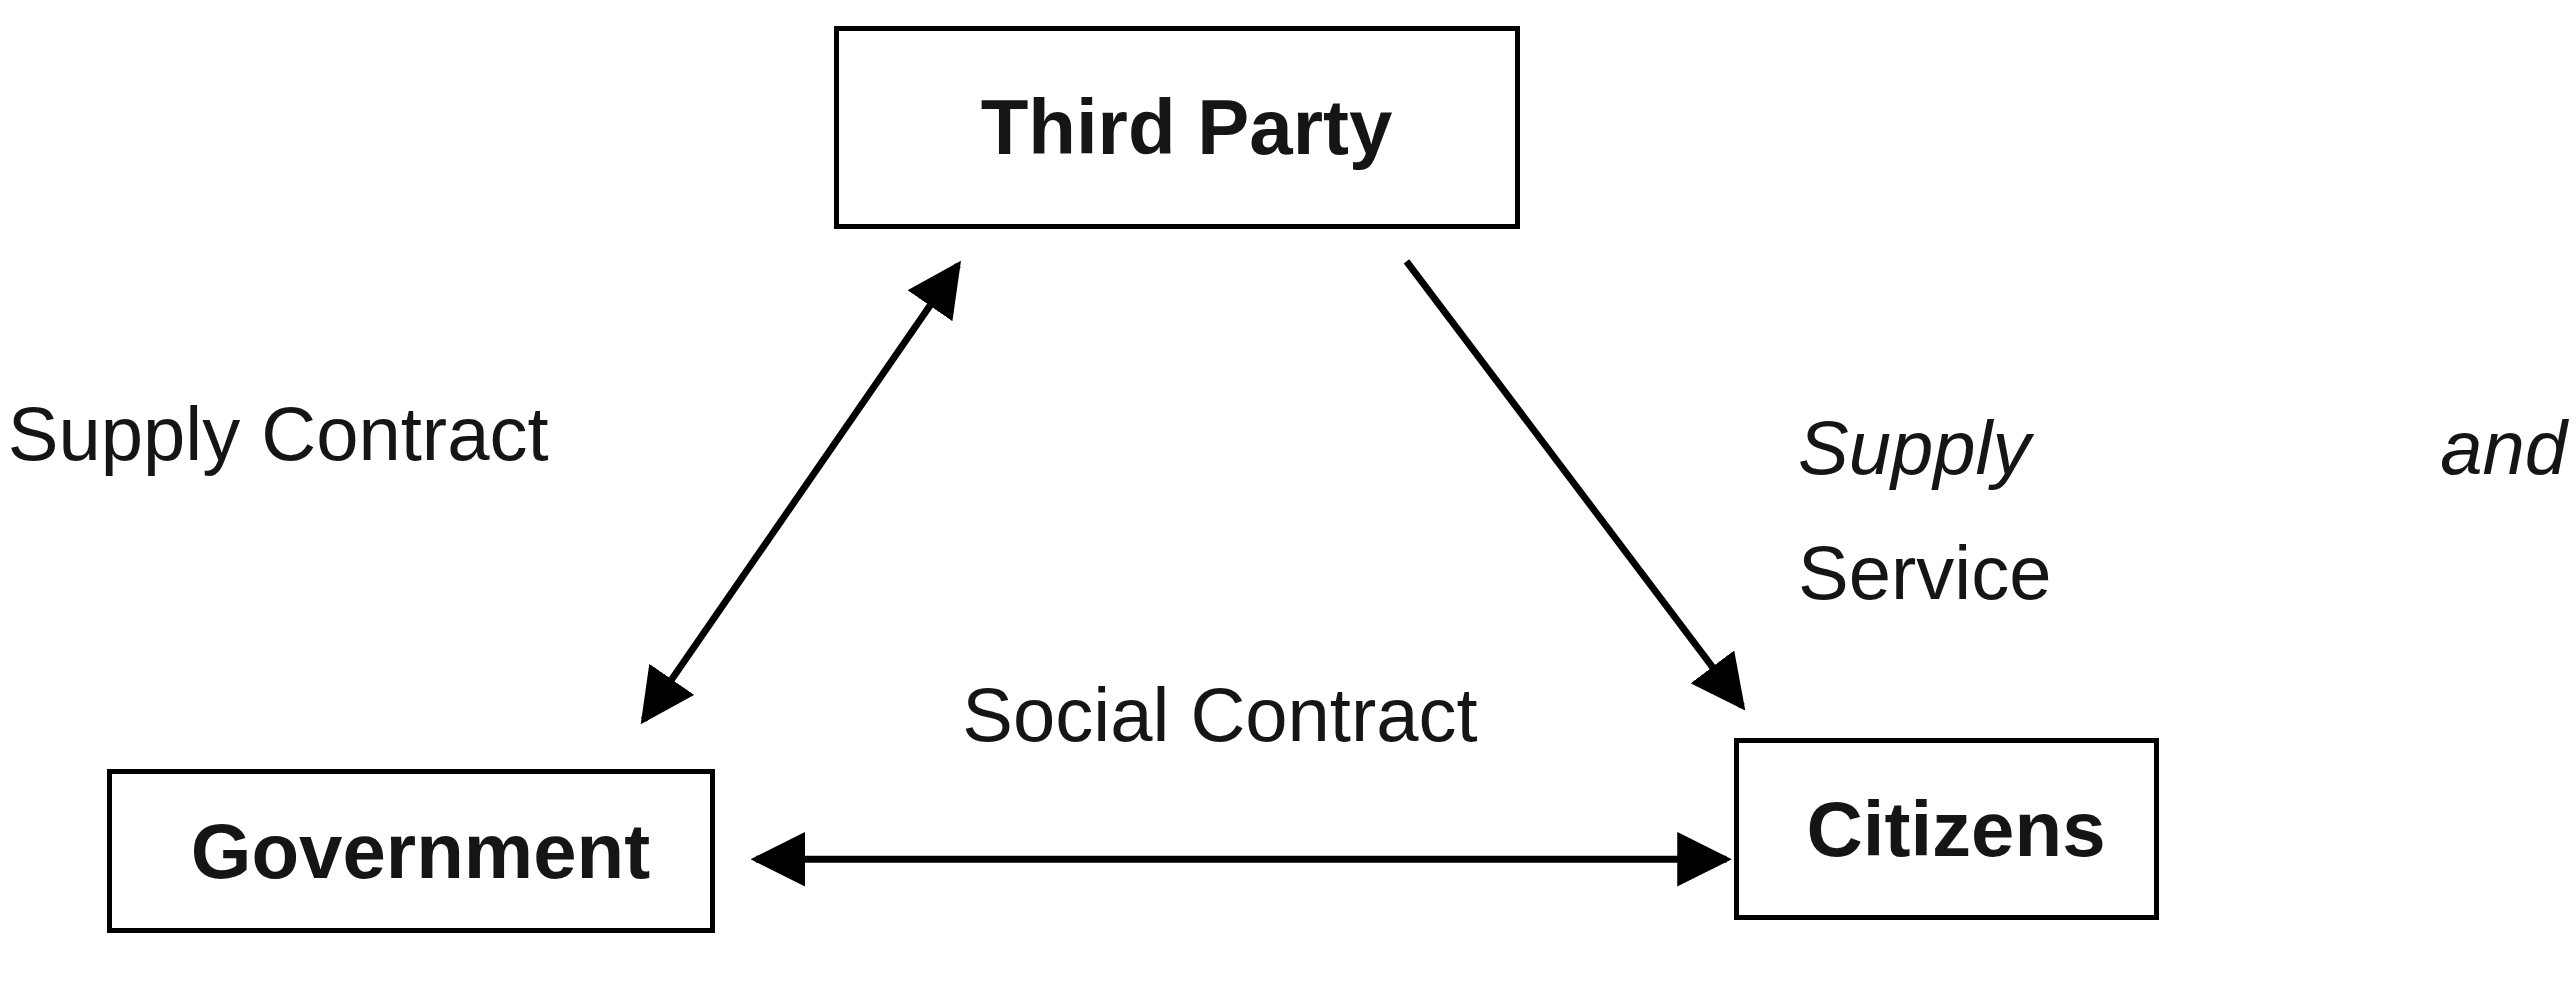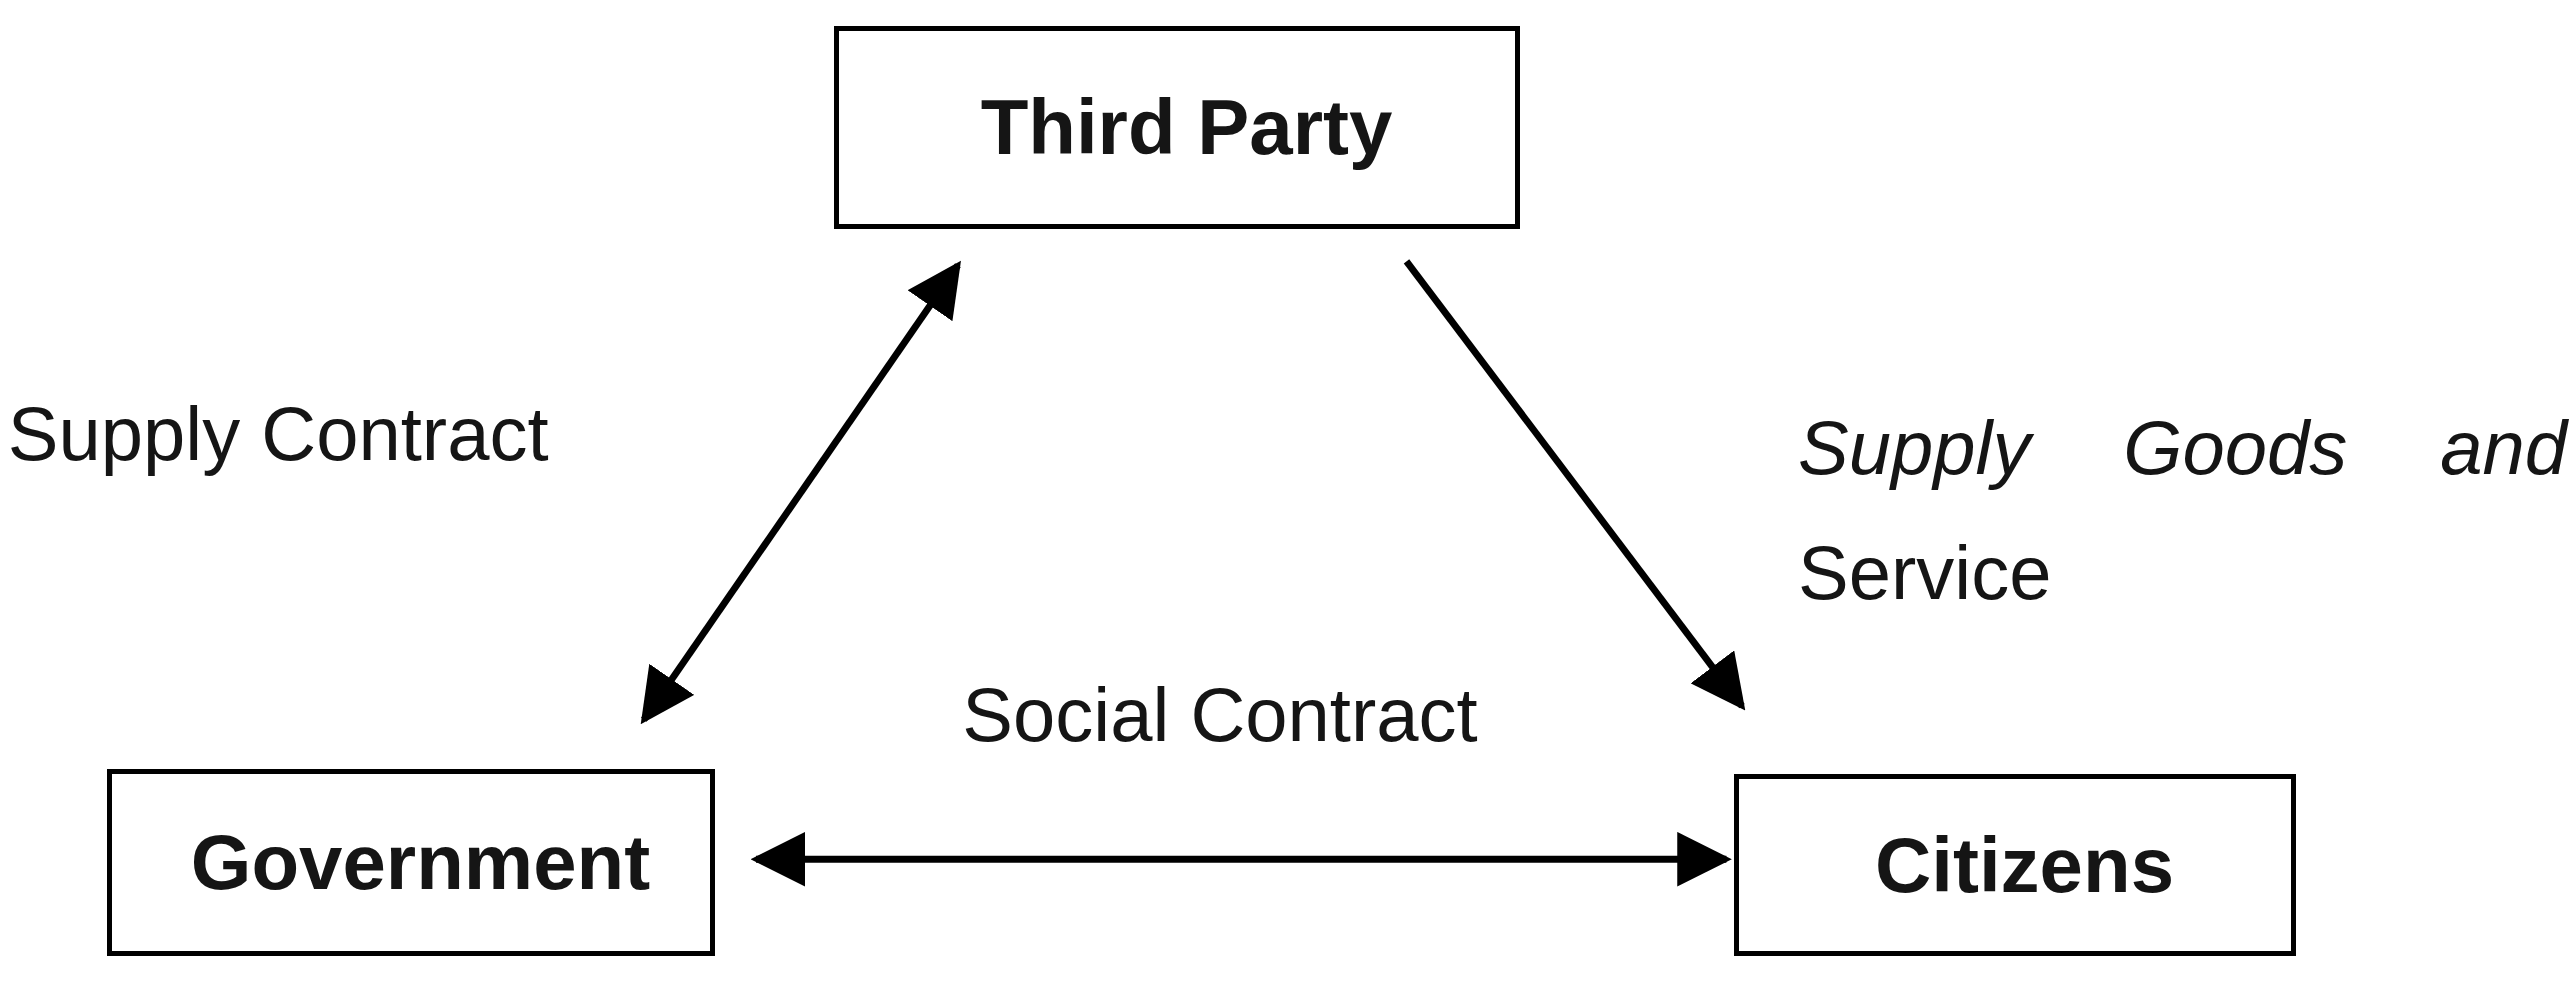--- a/index.html
+++ b/index.html
@@ -30,22 +30,22 @@
     background: #ffffff;
     display: flex;
     align-items: center;
     justify-content: center;
     font-weight: bold;
     font-size: 78px;
     letter-spacing: 0px;
     padding-left: 19px;
   }
   .node-third-party   { left: 834px;  top: 26px;  width: 686px; height: 203px; }
-  .node-government    { left: 107px;  top: 769px; width: 608px; height: 187px; }
-  .node-citizens      { left: 1734px; top: 774px; width: 562px; height: 182px; }
+  .node-government    { left: 107px;  top: 769px; width: 608px; height: 164px; }
+  .node-citizens      { left: 1734px; top: 738px; width: 425px; height: 182px; }
 
   .edge-label {
     position: absolute;
     font-size: 76px;
     line-height: 1;
     white-space: nowrap;
   }
   .label-supply-contract { left: 7.8px; top: 396px; }
   .label-social-contract { left: 947px; top: 677px; width: 546px; text-align: center; }
   .label-supply-goods {
@@ -94,20 +94,19 @@
     <span>Citizens</span>
   </div>
 
   <div class="edge-label label-social-contract">Social Contract</div>
 
   <div class="edge-label label-supply-contract">Supply Contract</div>
 
   <div class="edge-label label-supply-goods">
     <div class="line1">
       <span>Supply</span>
-      <span>Goods</span>
       <span>and</span>
     </div>
     <div class="line2">Service</div>
   </div>
 
 </div>
 
 
 </body></html>

